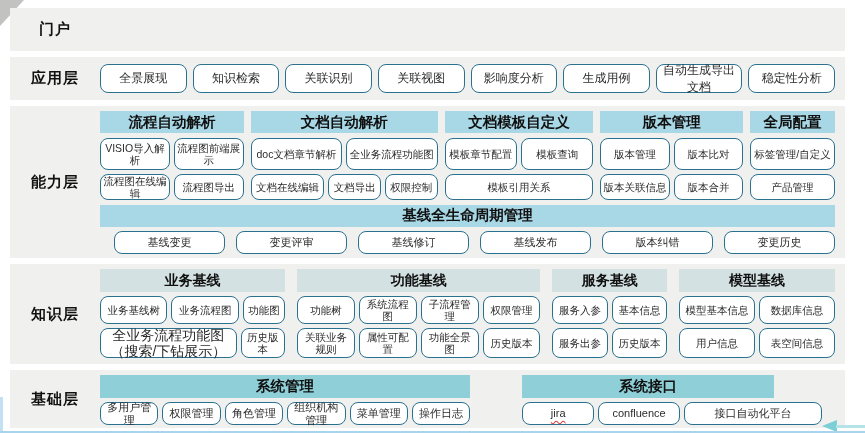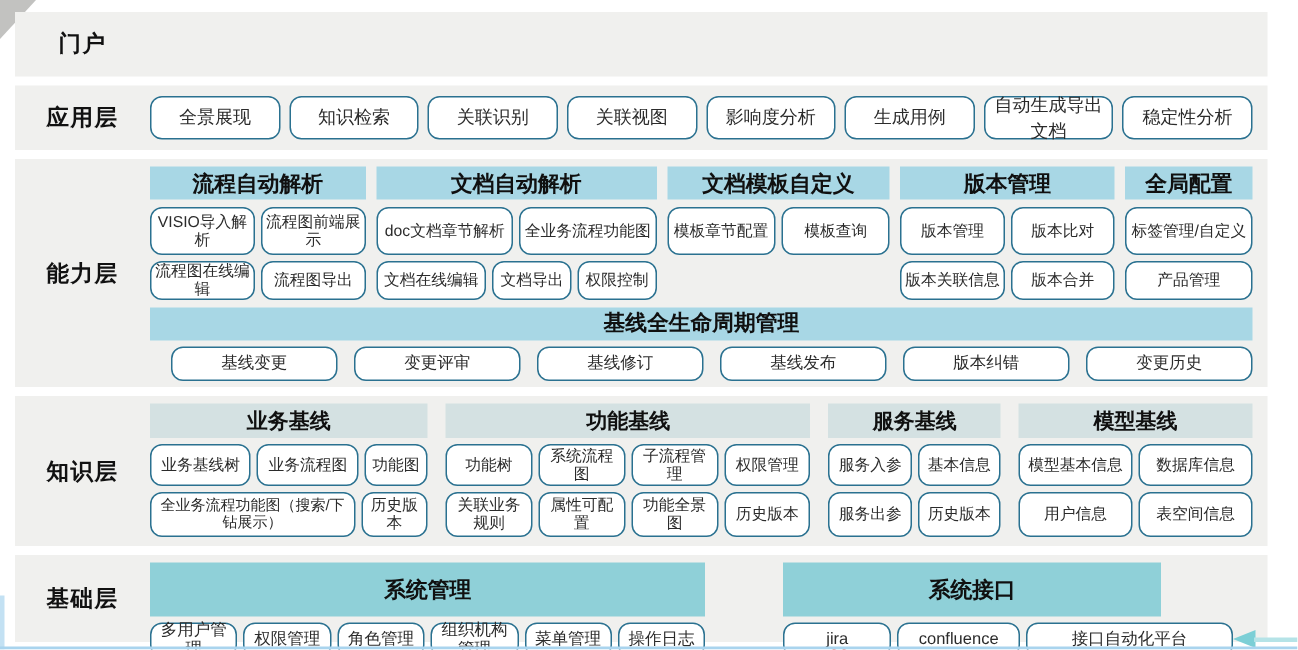--- a/index.html
+++ b/index.html
@@ -46,21 +46,21 @@
   .toprow{display:flex;gap:6px;width:100%;align-items:stretch;padding:7px 10px 7px 0;box-sizing:border-box;}
   .toprow .pill{flex:1;font-size:12px;}
 
   
   .col{display:flex;flex-direction:column;min-width:0;box-sizing:border-box;}
   .grouprow{display:flex;min-width:0;}
   .ghead{font-weight:bold;text-align:center;color:#101010;
     display:flex;align-items:center;justify-content:center;box-sizing:border-box;}
   .hd-cap{background:#a8d7e5;font-size:14.5px;height:22px;}
   .hd-knw{background:#d4e1e2;font-size:14px;height:23px;}
-  .hd-base{background:#8fd0d8;font-size:14.5px;height:36px;}
+  .hd-base{background:#8fd0d8;font-size:14.5px;height:23px;}
   .irow{display:flex;gap:4px;min-width:0;}
   .item{
     flex:1;background:#fff;border:1.5px solid #2a7190;border-radius:8px;
     display:flex;align-items:center;justify-content:center;text-align:center;
     font-size:10.5px;line-height:1.15;color:#2b2b2b;padding:1px 2px;box-sizing:border-box;min-width:0;
   }
 
   
   #cap-content{flex-direction:column;padding:5px 10px 4px 0;}
   #cap-groups{gap:7px;}
@@ -75,21 +75,21 @@
   
   #knw-content{flex-direction:column;padding:5px 10px 5px 0;}
   #knw-groups{gap:12px;}
   #knw-groups .ghead{margin-bottom:4px;}
   .krow1{height:28px;margin-bottom:4px;}
   .krow2{height:30px;}
   #knw-g0{flex:184;}#knw-g1{flex:242;}#knw-g2{flex:114;}#knw-g3{flex:155;}
   #knw-g0 .krow1 .item:nth-child(1){flex:1.7;}
   #knw-g0 .krow1 .item:nth-child(2){flex:1.7;}
   #knw-g0 .krow1 .item:nth-child(3){flex:1;}
-  #knw-g0 .krow2 .item:nth-child(1){flex:3.4;font-size:10px;}
+  #knw-g0 .krow2 .item:nth-child(1){flex:3.4;font-size:14px;}
   #knw-g0 .krow2 .item:nth-child(2){flex:1;}
 
   
   #base-content{flex-direction:column;padding:5px 10px 5px 0;}
   #base-groups{gap:0;}
   #base-g0{flex:368;}
   .base-spacer{flex:0 0 52px;}
   #base-g1{flex:298;}
   .base-endspacer{flex:0 0 13px;}
   #base-groups .ghead{margin-bottom:4px;}
@@ -154,20 +154,21 @@
         </div>
       </div>
 
       <div class="col" id="cap-g2">
         <div class="ghead hd-cap">文档模板自定义</div>
         <div class="irow crow1">
           <div class="item">模板章节配置</div>
           <div class="item">模板查询</div>
         </div>
         <div class="irow crow2">
+          <div class="item">模板引用关系</div>
         </div>
       </div>
 
       <div class="col" id="cap-g3">
         <div class="ghead hd-cap">版本管理</div>
         <div class="irow crow1">
           <div class="item">版本管理</div>
           <div class="item">版本比对</div>
         </div>
         <div class="irow crow2">

